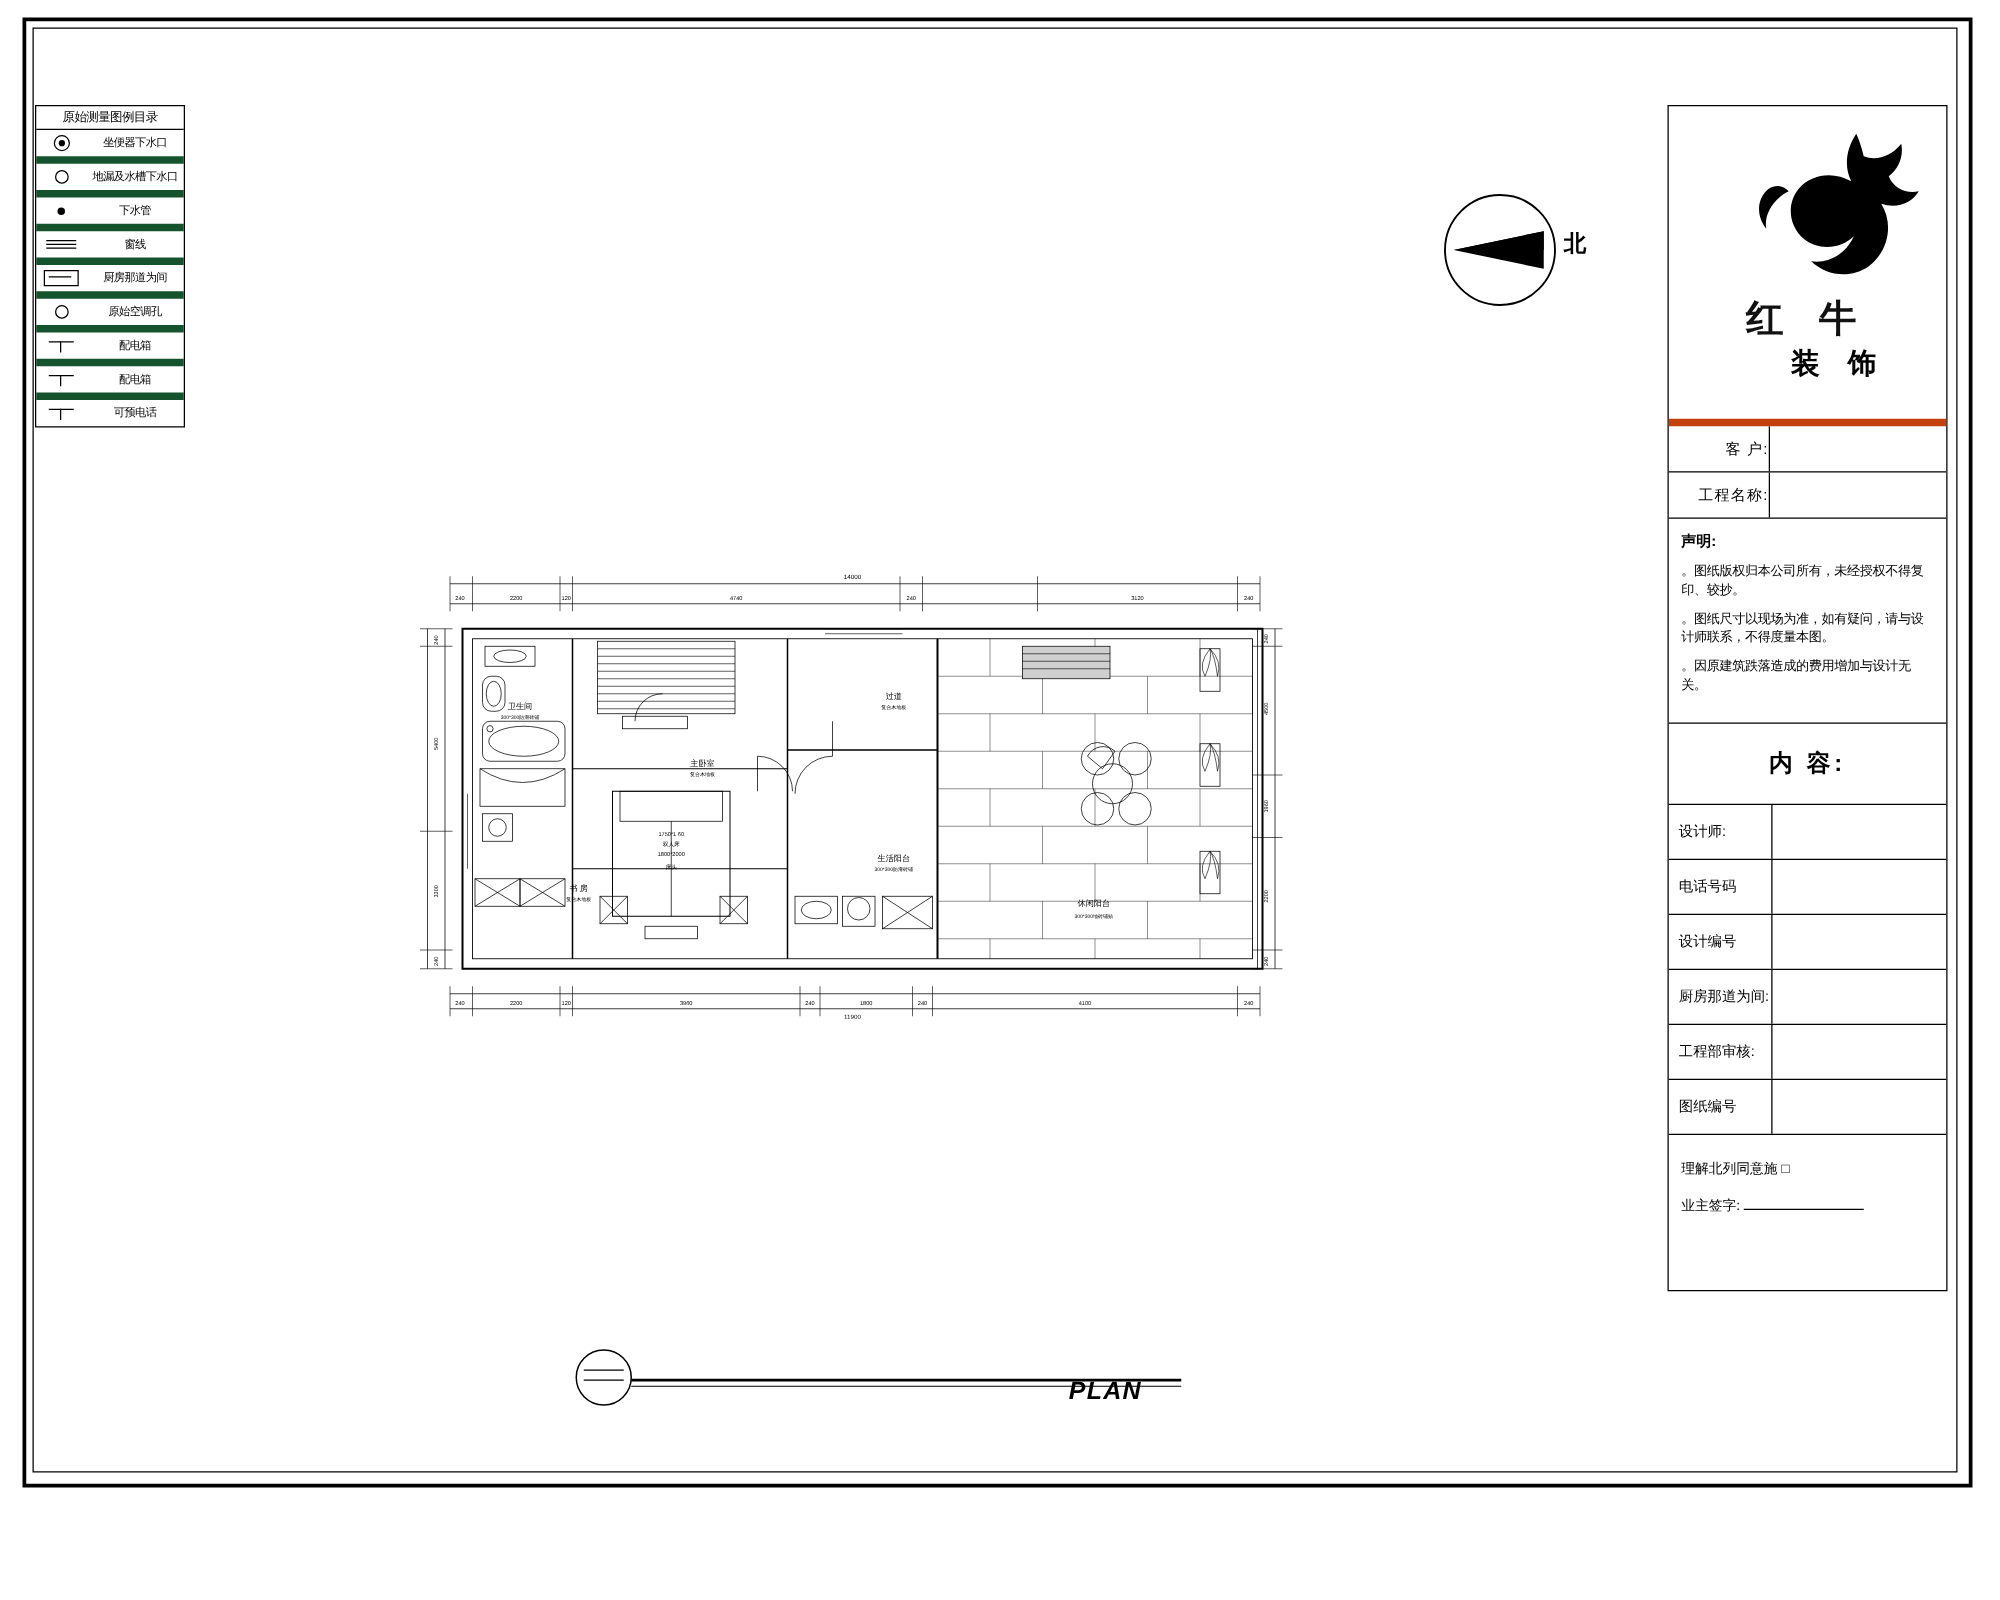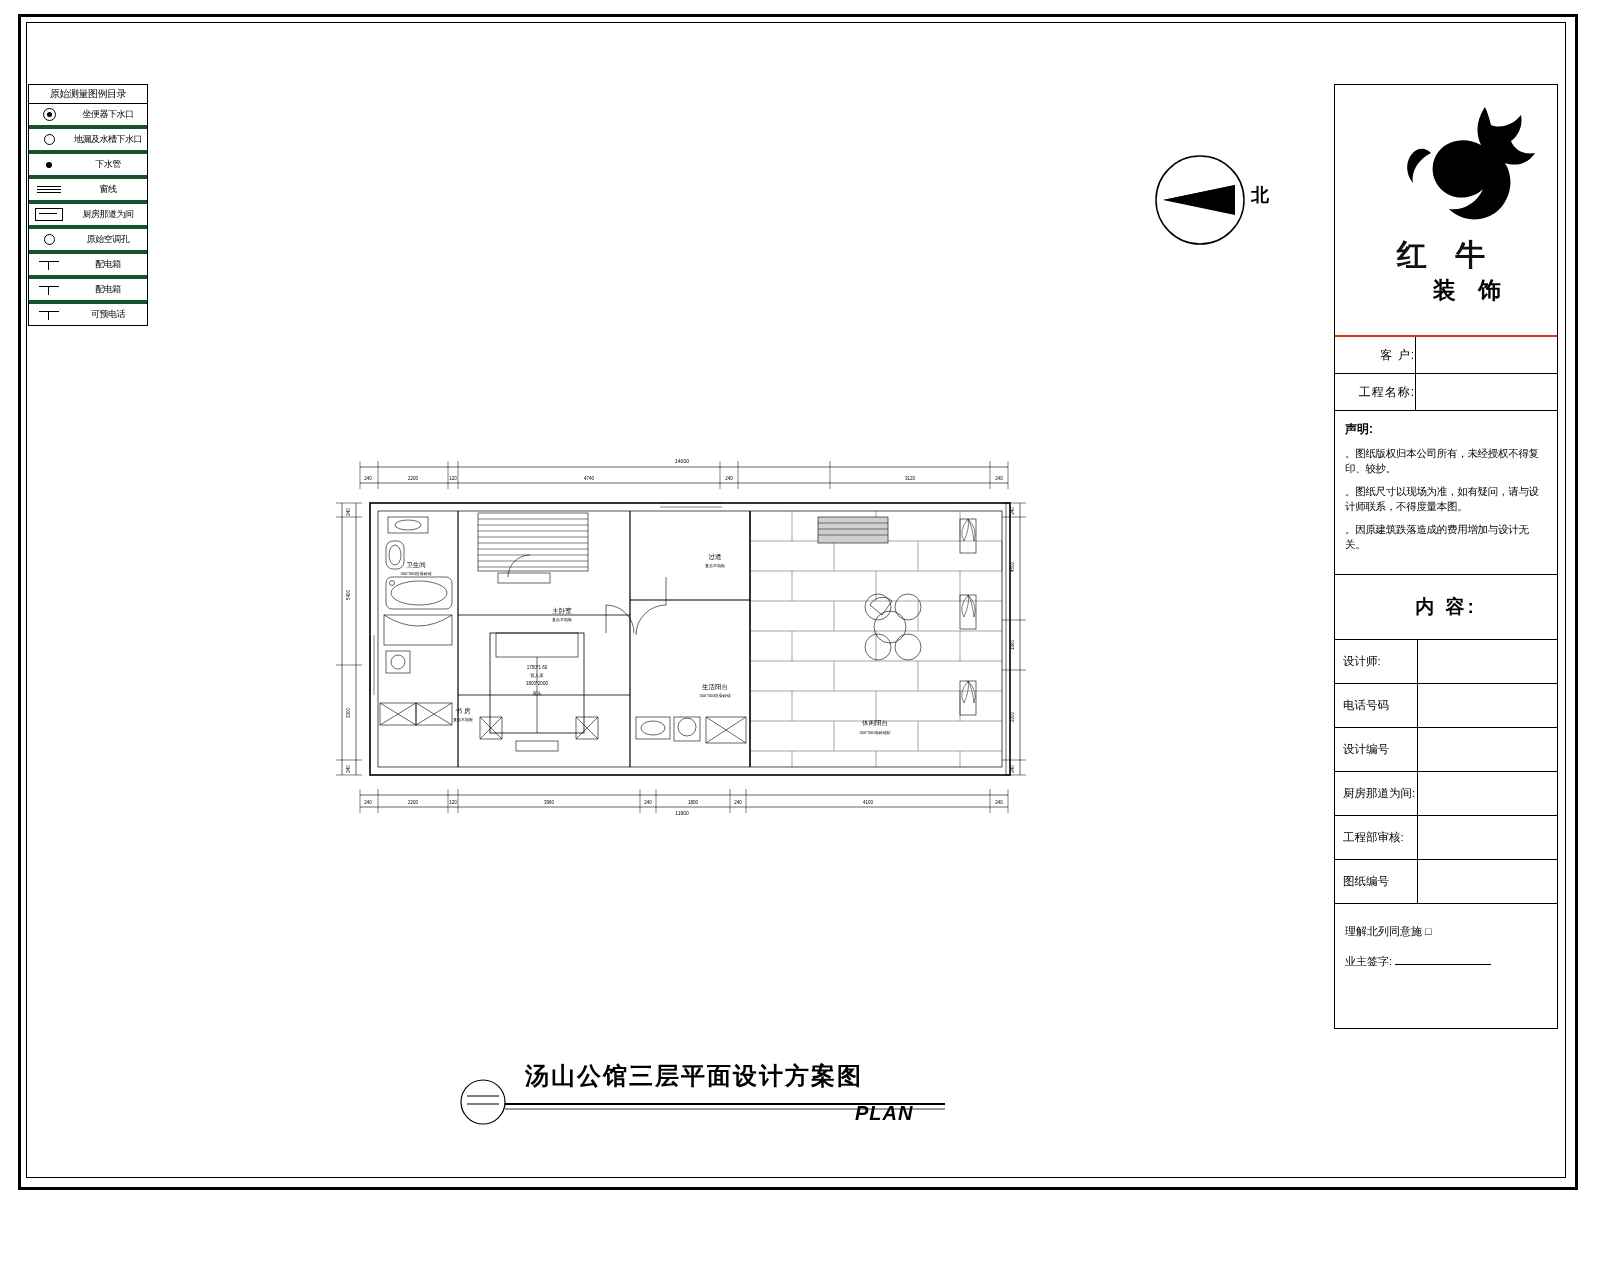--- a/index.html
+++ b/index.html
@@ -4,21 +4,21 @@
 <style>
   html,body{margin:0;padding:0;background:#fff;}
   body{width:1600px;height:1280px;font-family:"Liberation Sans",sans-serif;color:#000;}
   #sheet{position:relative;width:1600px;height:1216px;border-radius:30px;}
   .frame-outer{position:absolute;left:18px;top:14px;width:1554px;height:1170px;border:3px solid #000;}
   .frame-inner{position:absolute;left:26px;top:22px;width:1538px;height:1154px;border:1px solid #000;}
 
   
   .legend{position:absolute;left:28px;top:84px;width:118px;border:1px solid #000;background:#fff;}
   .legend-title{font-size:10px;text-align:center;border-bottom:1px solid #000;padding:2px 0;letter-spacing:-0.5px;}
-  .legend-row{display:flex;align-items:center;height:21px;border-bottom:4px solid #14532d;}
+  .legend-row{display:flex;align-items:center;height:21px;border-bottom:6px solid #14532d;}
   .legend-row:last-child{border-bottom:none;}
   .legend-sym{width:40px;display:flex;align-items:center;justify-content:center;font-size:9px;}
   .legend-lbl{font-size:9px;letter-spacing:-0.5px;flex:1;text-align:center;}
   .sym-circ{display:inline-block;width:11px;height:11px;border:1px solid #000;border-radius:50%;position:relative;}
   .sym-circ::after{content:"";position:absolute;left:3px;top:3px;width:5px;height:5px;background:#000;border-radius:50%;}
   .sym-smallcirc{display:inline-block;width:9px;height:9px;border:1px solid #000;border-radius:50%;}
   .sym-dot{display:inline-block;width:6px;height:6px;background:#000;border-radius:50%;}
   .sym-lines{display:inline-block;width:24px;}
   .sym-lines i{display:block;height:1px;background:#000;margin:2px 0;}
   .sym-box{display:inline-block;width:26px;height:11px;border:1px solid #000;position:relative;}
@@ -26,21 +26,21 @@
   .sym-tee{display:inline-block;width:20px;position:relative;height:12px;}
   .sym-tee::before{content:"";position:absolute;left:0;top:2px;width:20px;height:1px;background:#000;}
   .sym-tee::after{content:"";position:absolute;left:9px;top:2px;width:1px;height:9px;background:#000;}
 
   
   .north{position:absolute;left:1155px;top:155px;width:90px;height:90px;}
   .north-txt{position:absolute;left:1251px;top:183px;font-size:18px;font-weight:bold;}
 
   
   .tb{position:absolute;left:1334px;top:84px;width:222px;border:1px solid #000;}
-  .tb-logo{height:250px;border-bottom:2px solid #c2410c;position:relative;}
+  .tb-logo{height:250px;border-bottom:6px solid #c2410c;position:relative;}
   .tb-row{border-bottom:1px solid #000;display:flex;align-items:center;height:36px;}
   .tb-row .lab{width:72px;font-size:12px;padding-left:8px;letter-spacing:1px;text-align:right;}
   .tb-row .val{flex:1;border-left:1px solid #000;height:100%;}
   .tb-note{border-bottom:1px solid #000;padding:10px 10px 14px 10px;}
   .tb-note h4{margin:0 0 8px 0;font-size:12px;font-weight:bold;}
   .tb-note p{margin:0 0 8px 0;font-size:10.5px;line-height:15px;letter-spacing:-0.3px;}
   .tb-content{height:64px;border-bottom:1px solid #000;display:flex;align-items:center;justify-content:center;}
   .tb-content span{font-size:19px;font-weight:bold;letter-spacing:3px;}
   .tb-srow{border-bottom:1px solid #000;display:flex;align-items:center;height:43px;}
   .tb-srow .lab{width:74px;font-size:11.5px;padding-left:8px;letter-spacing:0px;}
@@ -444,17 +444,16 @@
   </div>
 
   <div class="btitle">
     <svg width="500" height="80" viewBox="0 0 500 80" style="position:absolute;left:0;top:0;">
       <circle cx="28" cy="42" r="22" fill="none" stroke="#000" stroke-width="1.2"></circle>
       <line x1="12" y1="36" x2="44" y2="36" stroke="#000" stroke-width="1"></line>
       <line x1="12" y1="44" x2="44" y2="44" stroke="#000" stroke-width="1"></line>
       <line x1="50" y1="44" x2="490" y2="44" stroke="#000" stroke-width="2.2"></line>
       <line x1="50" y1="49" x2="490" y2="49" stroke="#000" stroke-width="0.8"></line>
     </svg>
-    <div class="cn">汤山公馆三层平面设计方案图</div>
     <div class="en">PLAN</div>
   </div>
 
 </div>
 
 </body></html>

